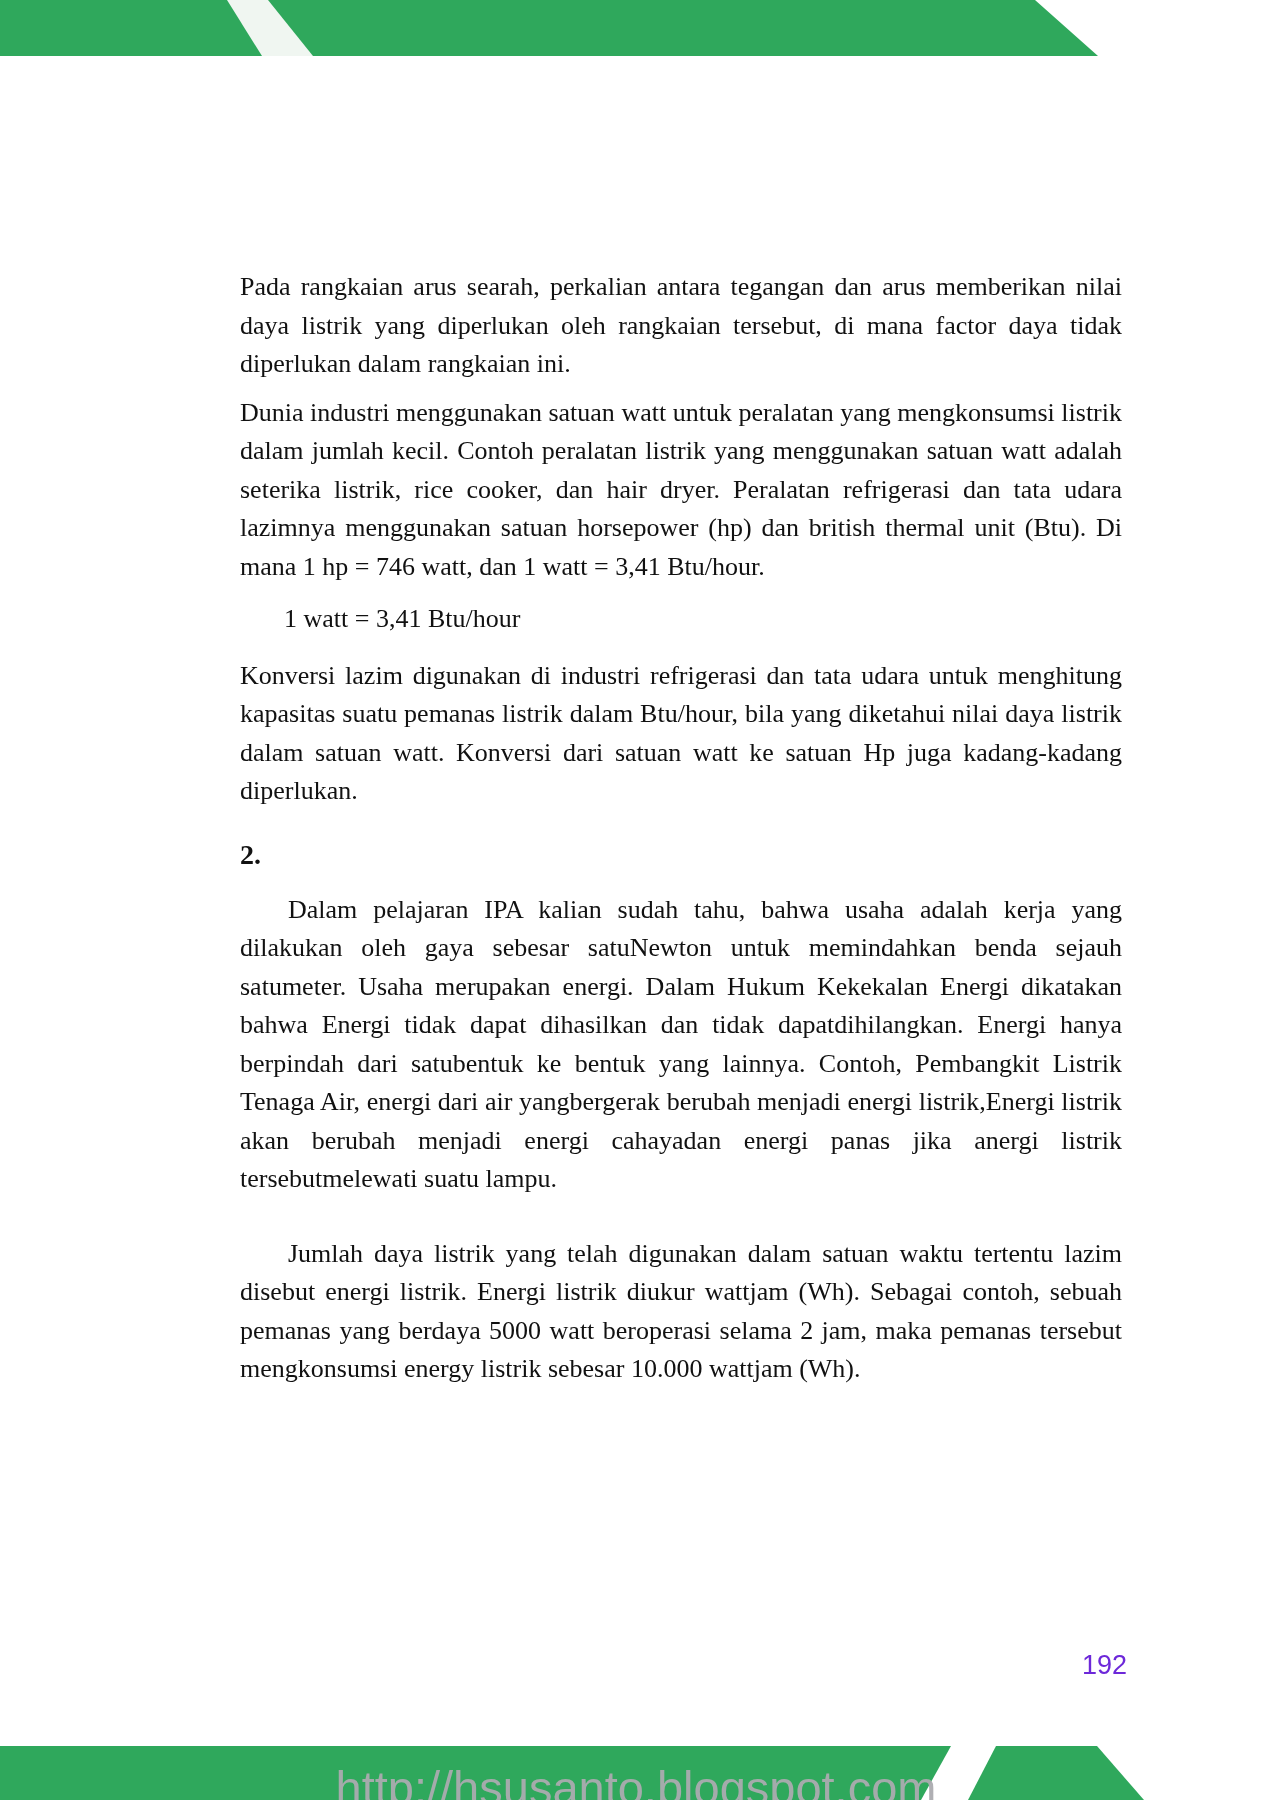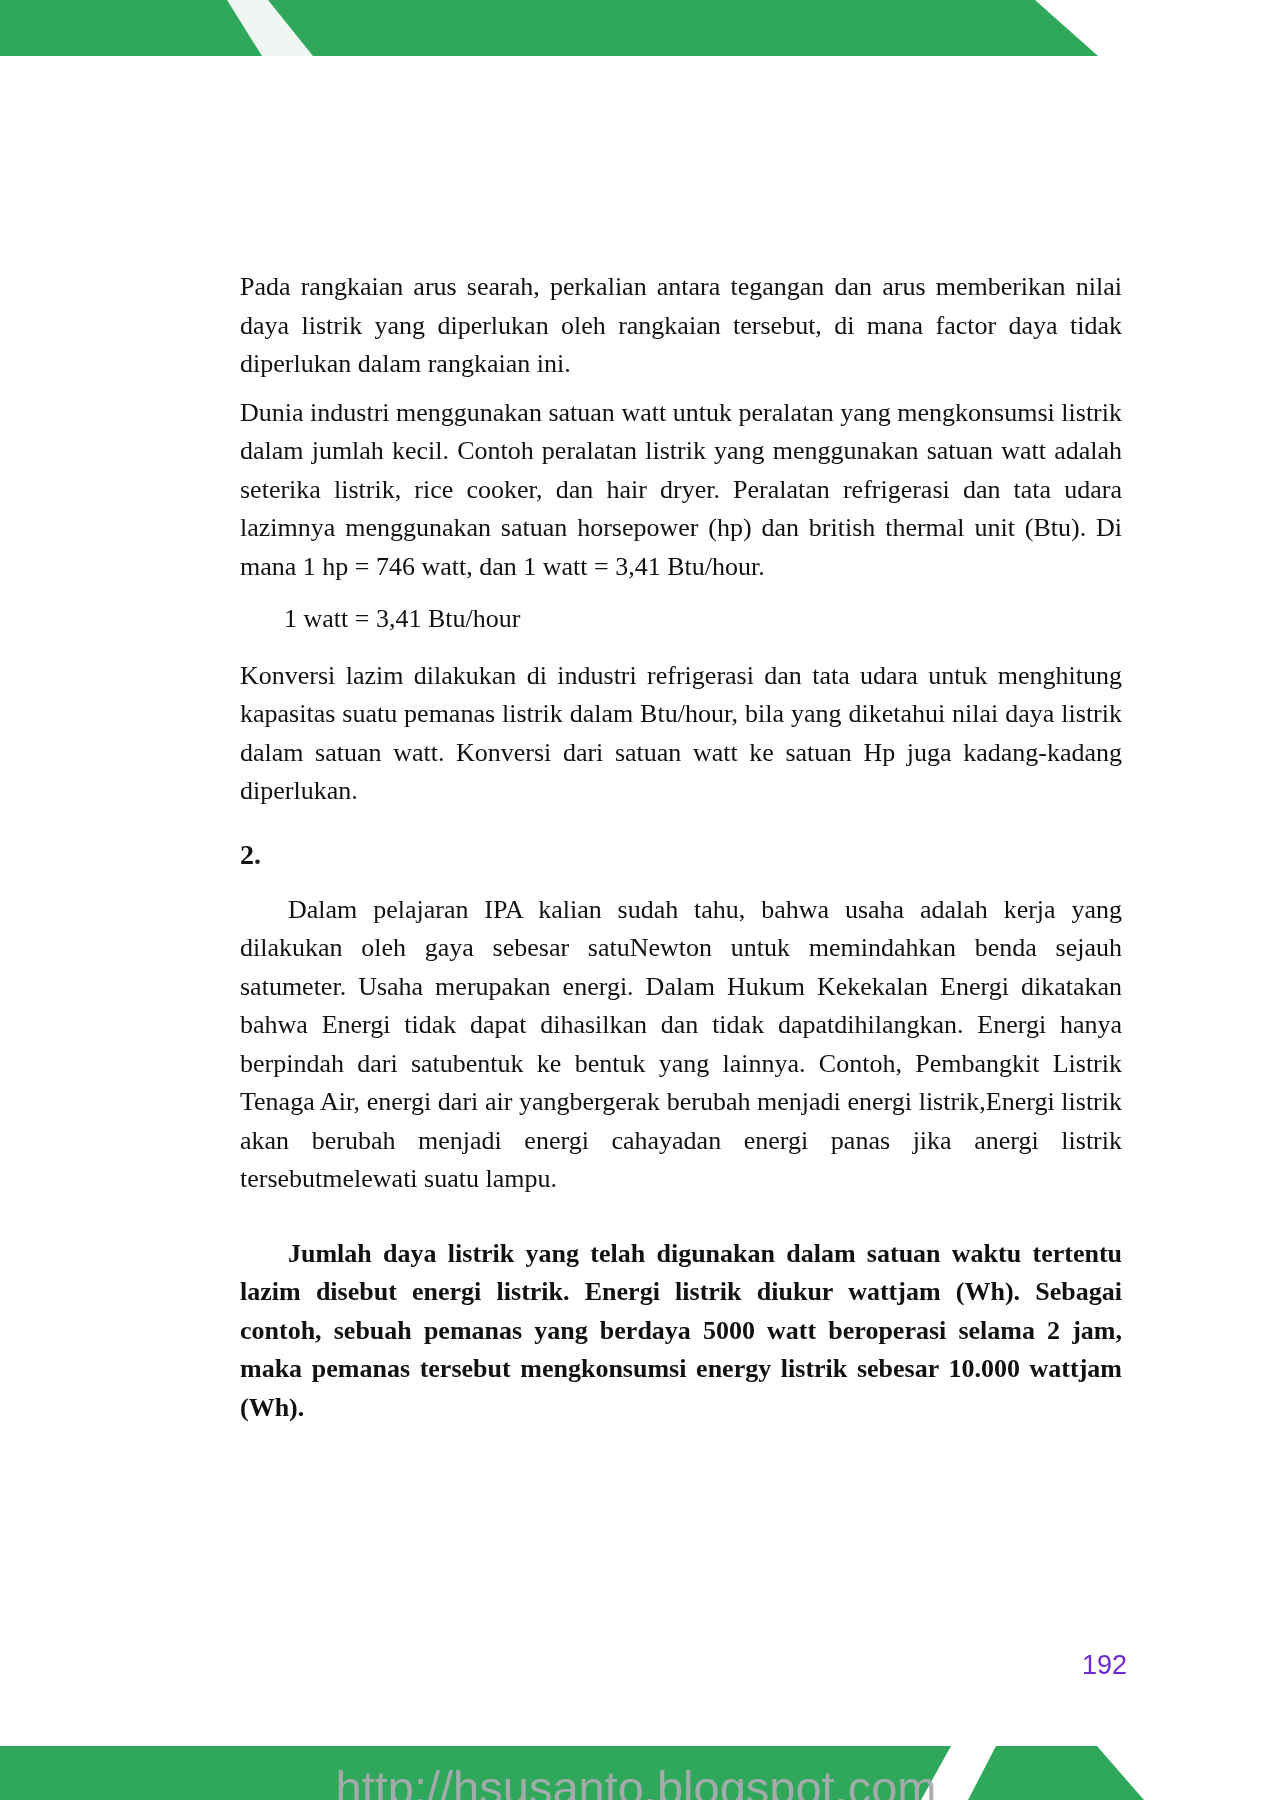--- a/index.html
+++ b/index.html
@@ -36,21 +36,21 @@
   .eq + .eq { margin-top: 18px; }
   .section-heading {
     display: flex;
     align-items: baseline;
     font-weight: bold;
     font-size: 28px;
     margin: 24px 0 16px 0;
     line-height: 40px;
   }
   .section-heading .h-num { width: 52px; flex: 0 0 52px; }
-  .para.space-before { margin-top: 36px; font-weight: bold; }
+  .para.space-before { margin-top: 36px; }
 
   .page-number {
     position: absolute;
     top: 1650px;
     right: 145px;
     font-family: "Liberation Sans", sans-serif;
     font-size: 27px;
     color: #6d28d9;
   }
   .watermark {
@@ -73,21 +73,21 @@
   <polygon points="227,0 268,0 313,56 262,56" fill="#f0f6f1"></polygon>
 </svg>
 
 <div class="text-column">
   <p class="para">Pada rangkaian arus searah, perkalian antara tegangan dan arus memberikan nilai daya listrik yang diperlukan oleh rangkaian tersebut, di mana factor daya tidak diperlukan dalam rangkaian ini.</p>
 
   <p class="para">Dunia industri menggunakan satuan watt untuk peralatan yang mengkonsumsi listrik dalam jumlah kecil. Contoh peralatan listrik yang menggunakan satuan watt adalah seterika listrik, rice cooker, dan hair dryer. Peralatan refrigerasi dan tata udara lazimnya menggunakan satuan horsepower (hp) dan british thermal unit (Btu). Di mana 1 hp = 746 watt, dan 1 watt = 3,41 Btu/hour.</p>
 
   <div class="eq">1 watt = 3,41 Btu/hour</div>
 
-  <p class="para">Konversi lazim dilakukan di industri refrigerasi dan tata udara untuk menghitung kapasitas suatu pemanas listrik dalam Btu/hour, bila yang diketahui nilai daya listrik dalam satuan watt. Konversi dari satuan watt ke satuan Hp juga kadang-kadang diperlukan.</p>
+  <p class="para">Konversi lazim digunakan di industri refrigerasi dan tata udara untuk menghitung kapasitas suatu pemanas listrik dalam Btu/hour, bila yang diketahui nilai daya listrik dalam satuan watt. Konversi dari satuan watt ke satuan Hp juga kadang-kadang diperlukan.</p>
 
   <div class="section-heading">
     <span class="h-num">2.</span>
   </div>
 
   <p class="para indent">Dalam pelajaran IPA kalian sudah tahu, bahwa usaha adalah kerja yang dilakukan oleh gaya sebesar satuNewton untuk memindahkan benda sejauh satumeter. Usaha merupakan energi. Dalam Hukum Kekekalan Energi dikatakan bahwa Energi tidak dapat dihasilkan dan tidak dapatdihilangkan. Energi hanya berpindah dari satubentuk ke bentuk yang lainnya. Contoh, Pembangkit Listrik Tenaga Air, energi dari air yangbergerak berubah menjadi energi listrik,Energi listrik akan berubah menjadi energi cahayadan energi panas jika anergi listrik tersebutmelewati suatu lampu.</p>
 
   <p class="para indent space-before">Jumlah daya listrik yang telah digunakan dalam satuan waktu tertentu lazim disebut energi listrik. Energi listrik diukur  wattjam (Wh). Sebagai contoh, sebuah pemanas yang berdaya 5000 watt beroperasi selama 2 jam, maka pemanas tersebut mengkonsumsi energy listrik sebesar 10.000 wattjam (Wh).</p>
 </div>
 

